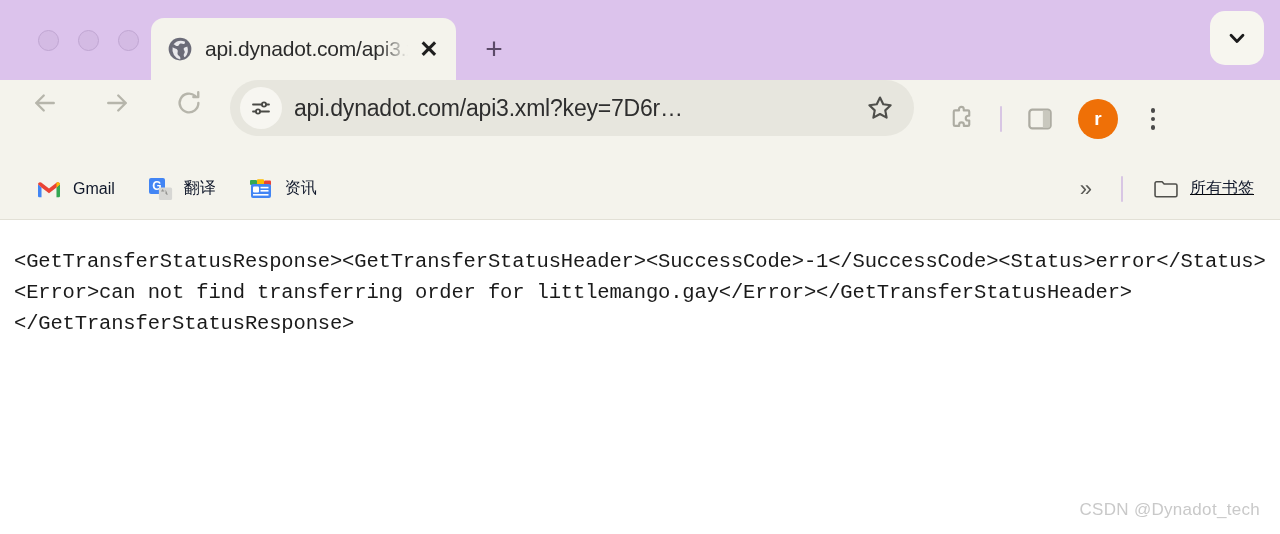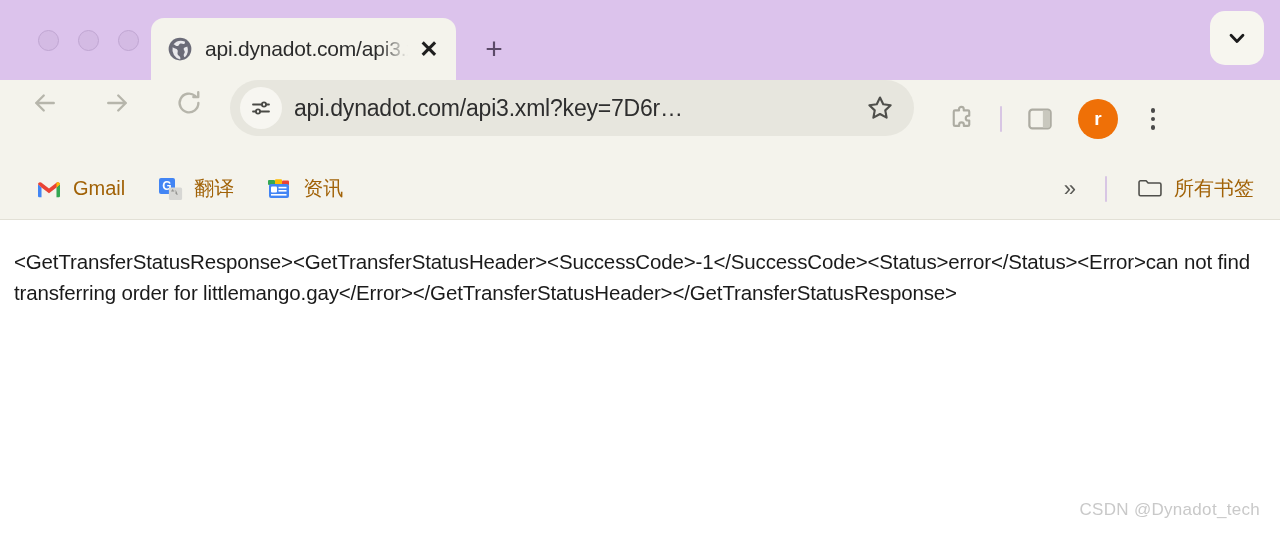--- a/index.html
+++ b/index.html
@@ -246,49 +246,50 @@
   }
   .bm-icon {
     width: 26px; height: 26px;
     flex: 0 0 26px;
     margin-right: 11px;
     display: flex;
     align-items: center;
     justify-content: center;
   }
   .bm-label {
-    font-size: 20px;
-    color: #a16207;
+    font-size: 16px;
+    color: #0f172a;
     white-space: nowrap;
   }
   .bm-spacer { flex: 1 1 auto; }
   .overflow-chev {
     font-size: 22px;
     color: #5a5a56;
     padding: 0 14px;
     flex: 0 0 auto;
     letter-spacing: -1px;
   }
   .allbm {
     display: flex;
-    align-items: flex-start;
+    align-items: center;
     padding: 0 8px 0 14px;
     flex: 0 0 auto;
+    text-decoration: underline;
   }
 
   
   .content {
     flex: 1 1 auto;
     background: #ffffff;
     position: relative;
     padding: 26px 14px 0 14px;
     overflow: hidden;
   }
   .xml-pre {
-    font-family: Liberation Sans, sans-serif;
+    font-family: Liberation Mono, monospace;
     font-size: 20.5px;
     line-height: 31px;
     color: #1a1a1a;
     white-space: pre-wrap;
     word-break: break-word;
     letter-spacing: -0.15px;
   }
   .watermark {
     position: absolute;
     right: 20px;

